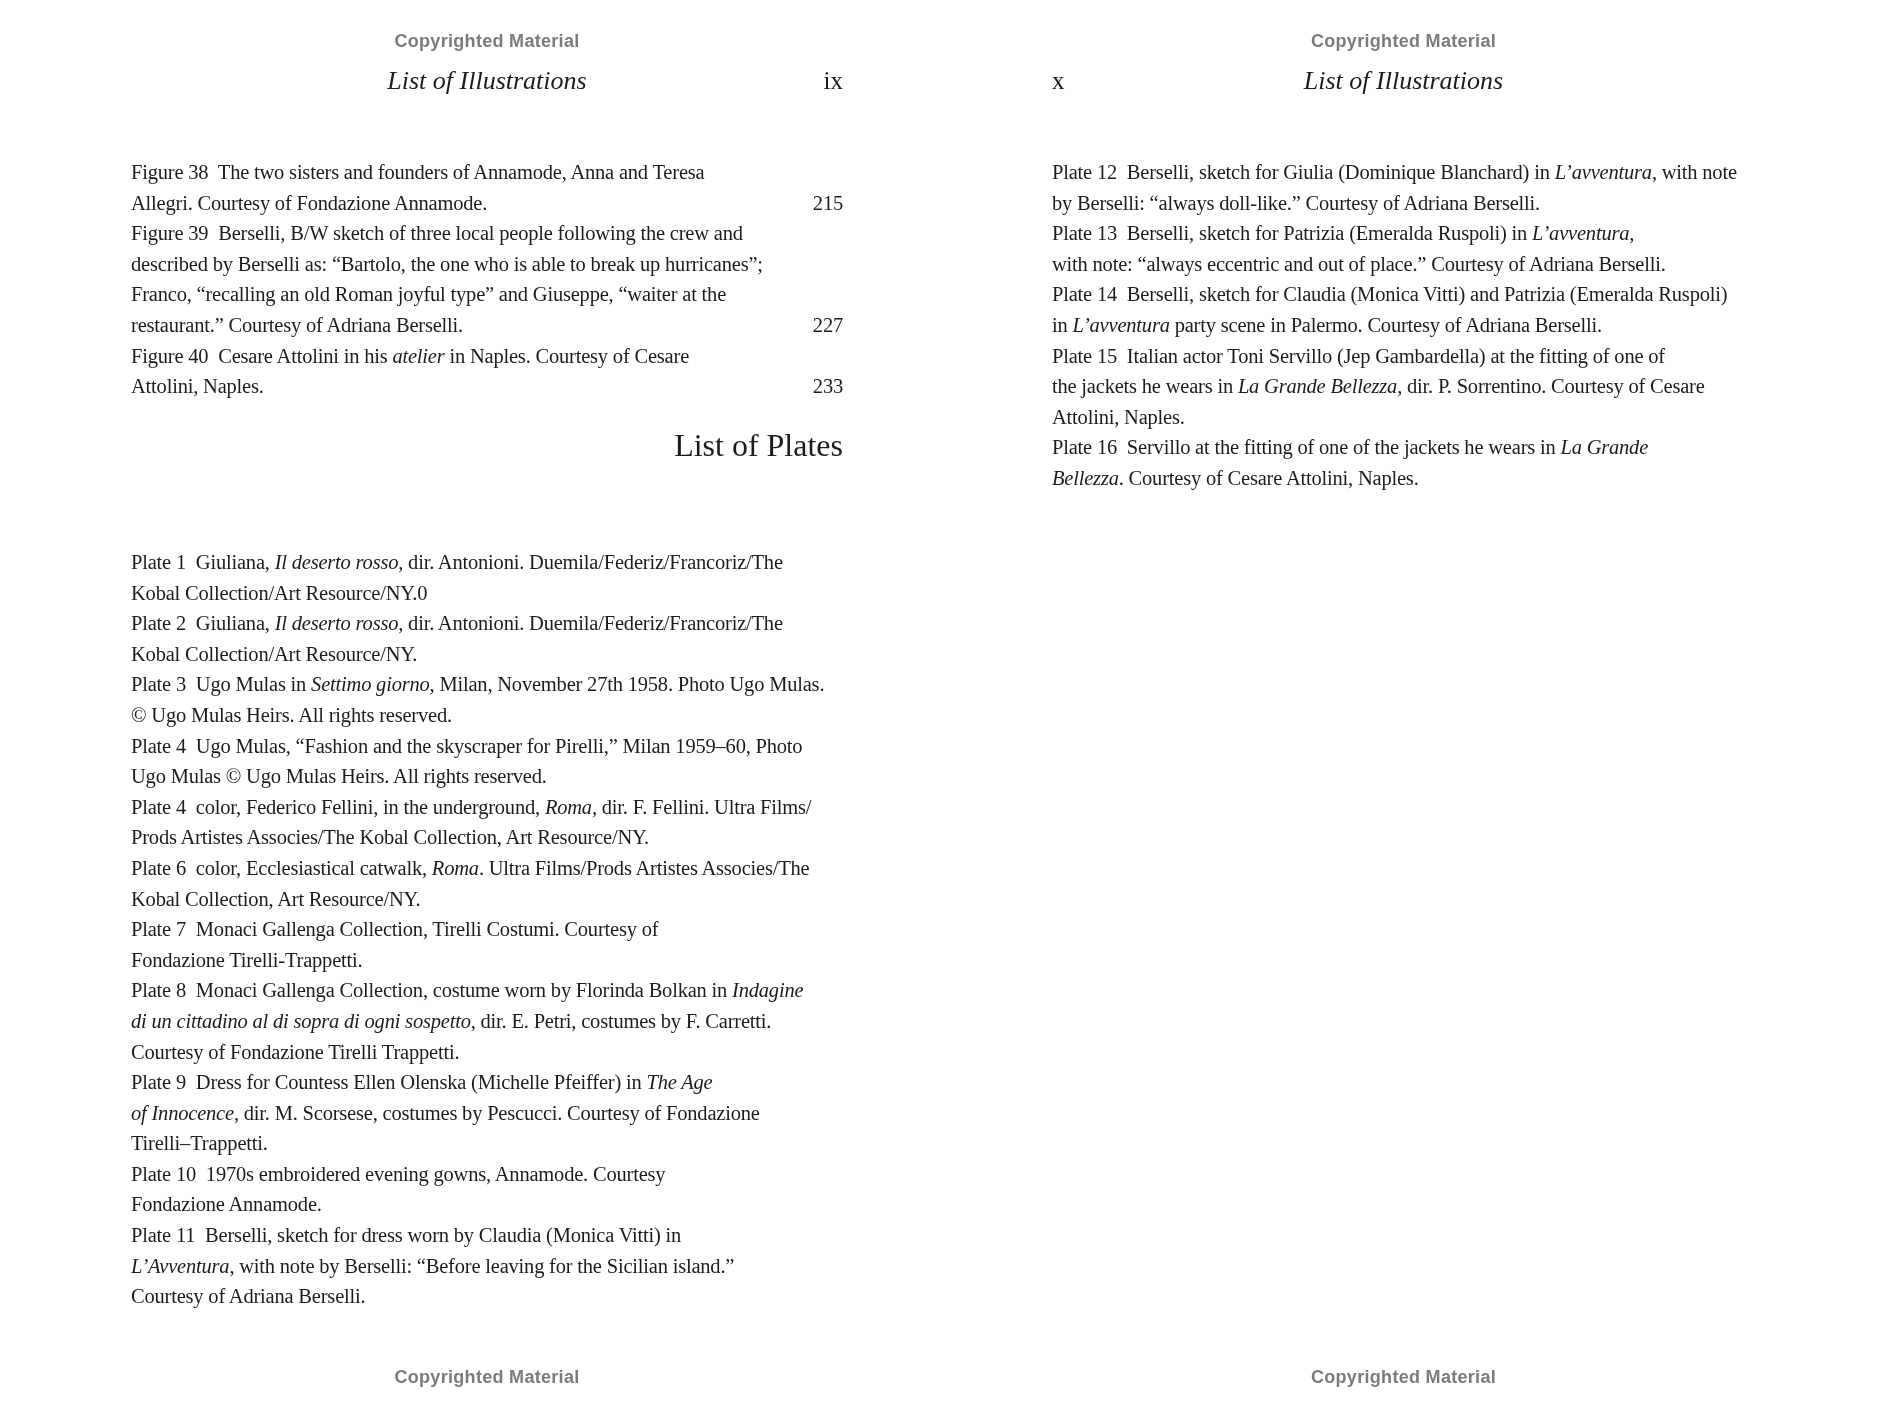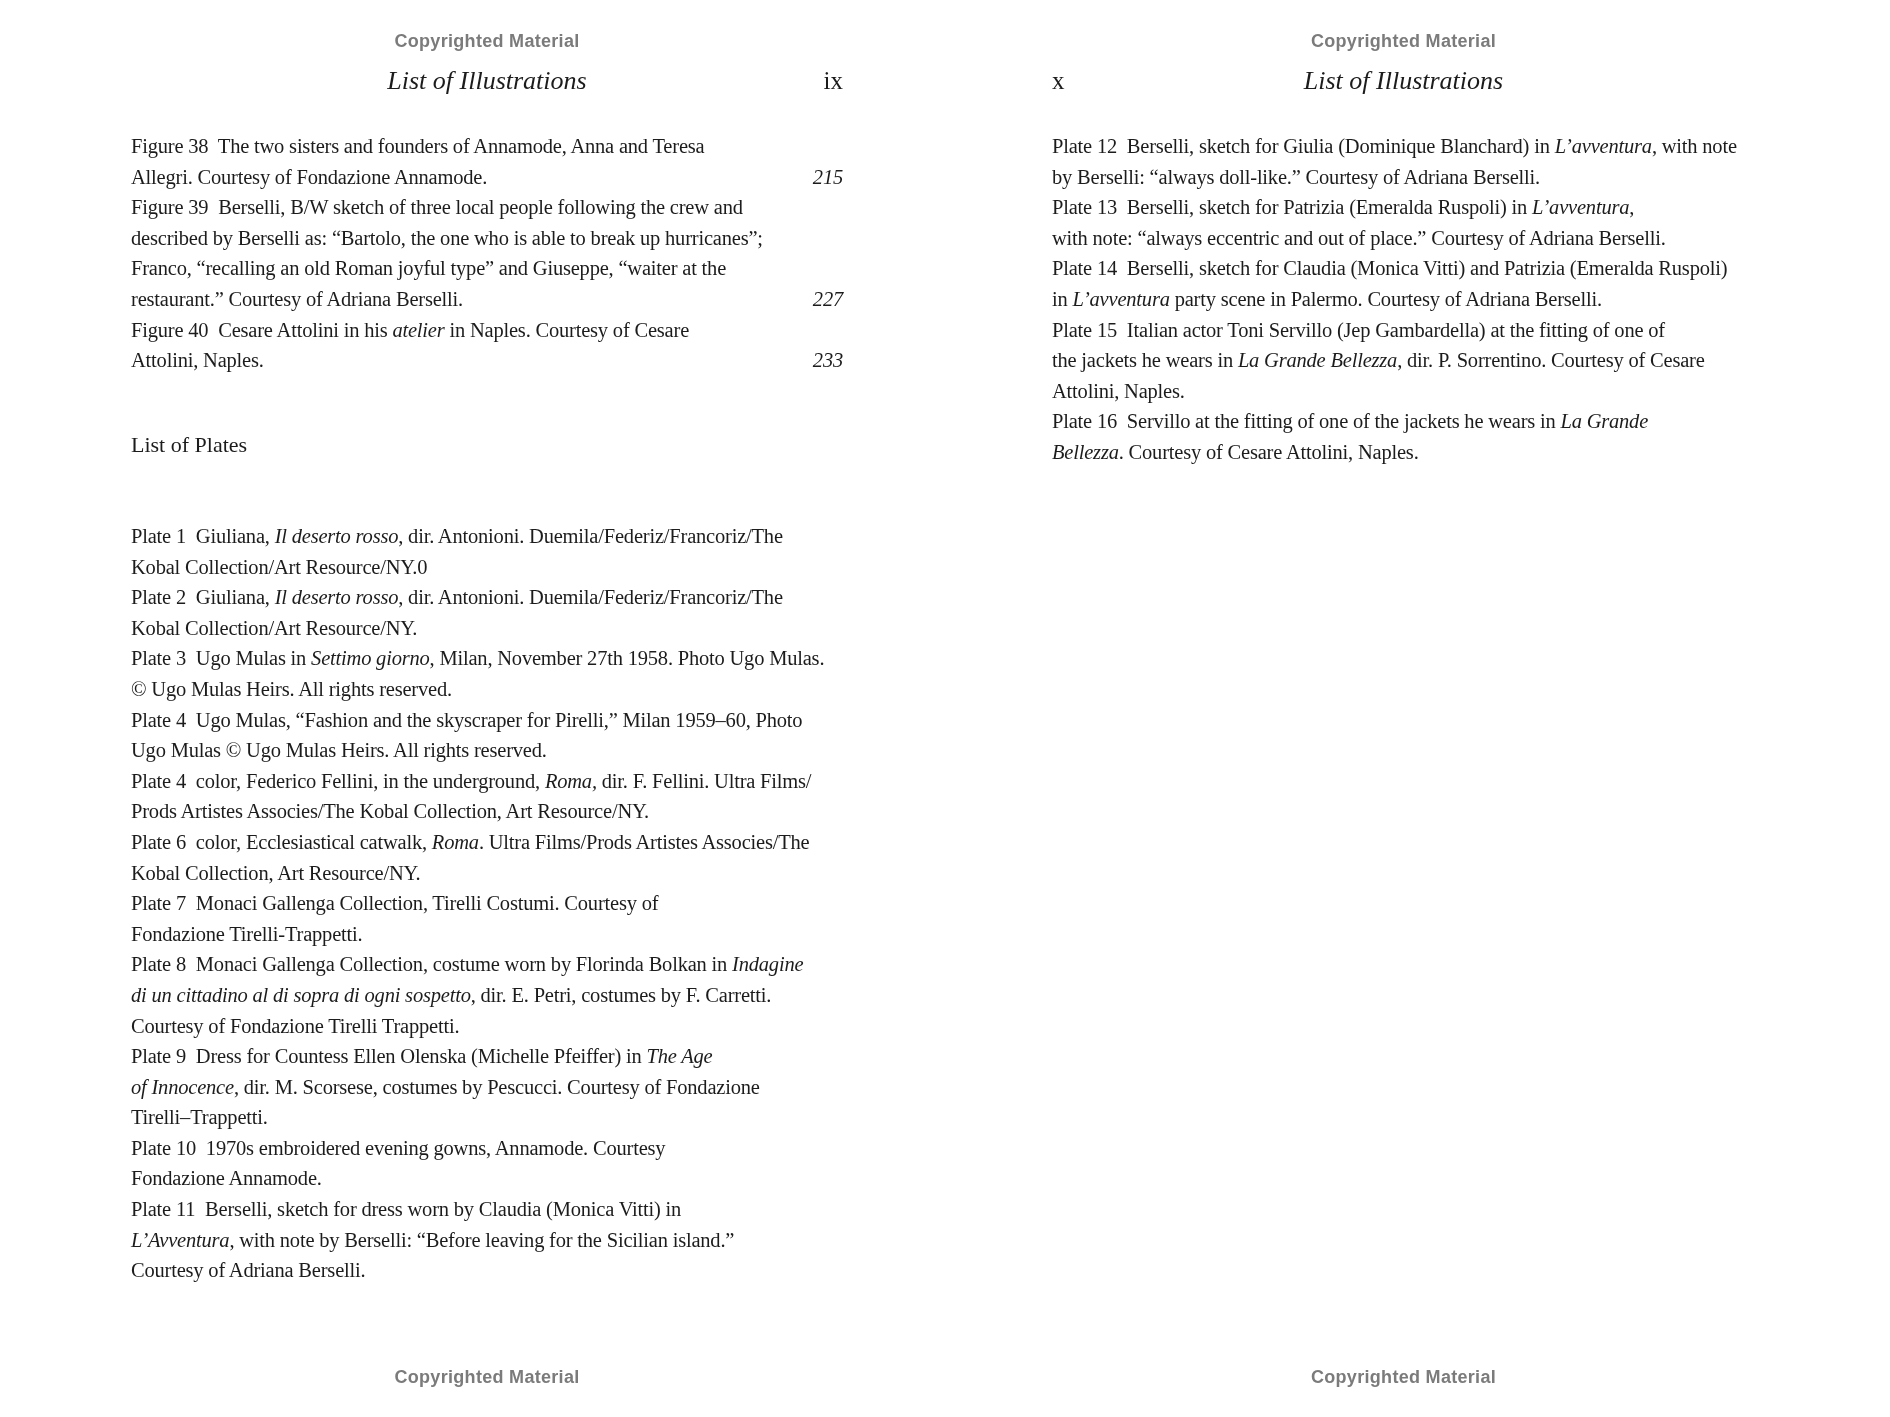--- a/index.html
+++ b/index.html
@@ -34,40 +34,40 @@
     font-style: italic;
     font-size: 26px; line-height: 28px;
   }
   .folio {
     position: absolute; top: 67px;
     font-size: 25px; line-height: 28px;
   }
   .folio.right { right: 0; }
   .folio.left  { left: 0; }
 
-  .block { position: absolute; left: 0; width: 100%; }
+  .block { position: absolute; left: 0; width: 100%; margin-top: 26px; }
   .block.figures      { top: 131px; }
   .block.plates-left  { top: 521px; }
   .block.plates-right { top: 131px; }
 
   .section-heading {
     position: absolute; left: 0; width: 100%;
-    top: 429px; text-align: left;
-    font-size: 22px; line-height: 32px;
+    top: 429px; text-align: right;
+    font-size: 32px; line-height: 32px;
   }
 
   .line {
     display: flex;
     height: 30.6px; line-height: 30.6px;
     font-size: 20.5px;
     letter-spacing: -0.2px;
   }
   .line .text { white-space: pre; }
   .line .it, .line .text .it { font-style: italic; }
-  .line .ref { margin-left: auto; white-space: pre; font-style: italic; }
+  .line .ref { margin-left: auto; white-space: pre; }
 </style>
 </head>
 <body>
 
 <div class="spread">
 
   <div class="page" id="page-left">
     <div class="copyright top">Copyrighted Material</div>
     <div class="running-head">List of Illustrations</div>
     <div class="folio right">ix</div>

